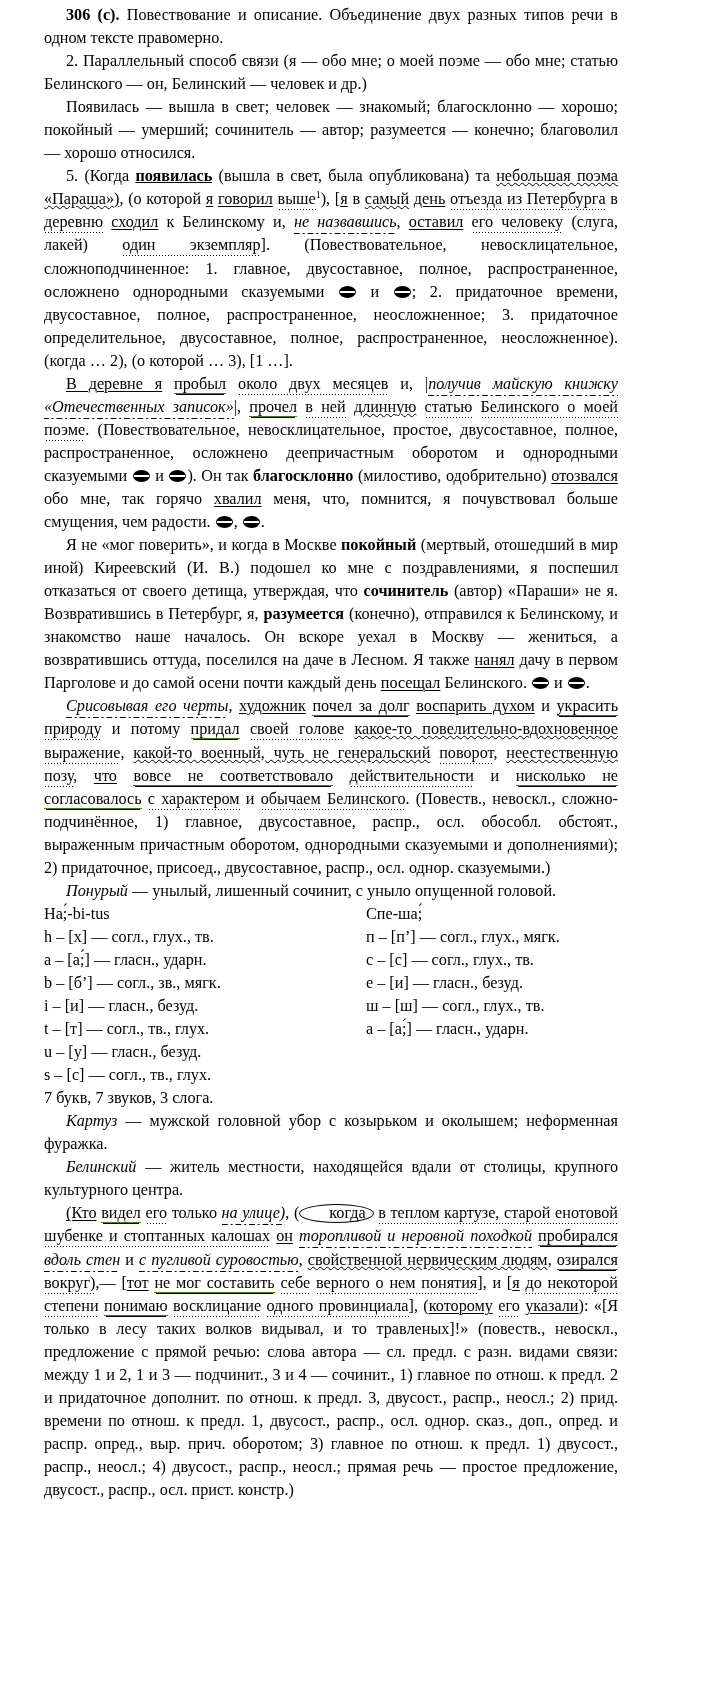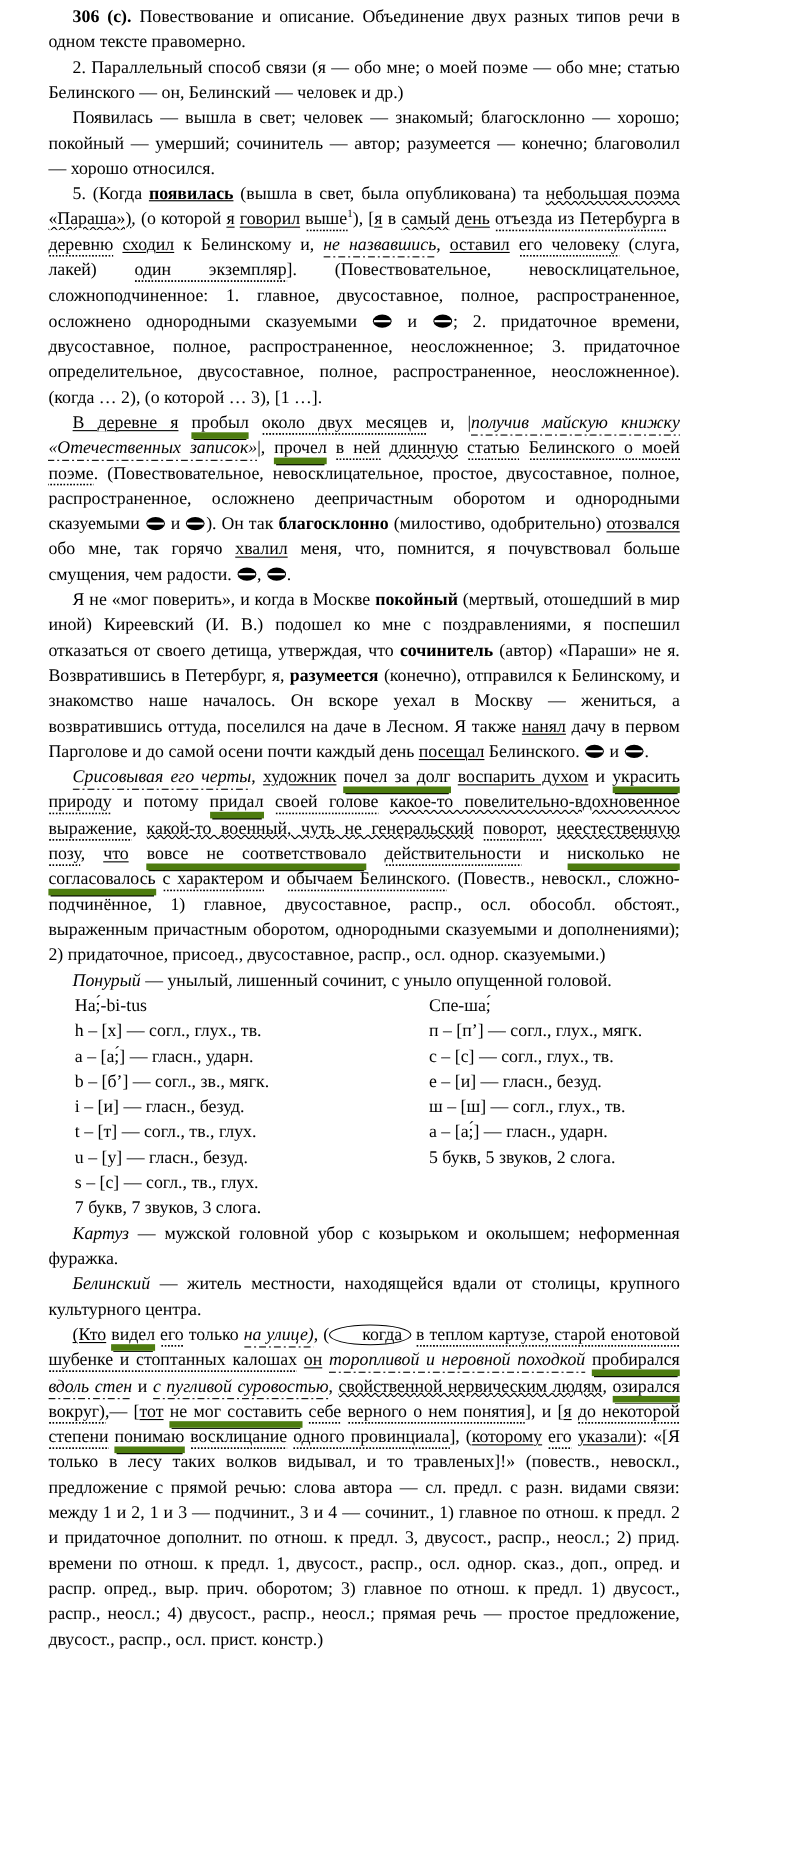--- a/index.html
+++ b/index.html
@@ -31,21 +31,21 @@
   b, .bold { font-weight: bold; }
   i, .ital { }
 
   
   .u-solid {
     text-decoration: underline;
     text-decoration-thickness: 1px;
     text-underline-offset: 2px;
   }
   .u-double {
-    border-bottom: 6px solid #4d7c0f;
+    border-bottom: 1px solid #4d7c0f;
     box-shadow: 0 3px 0 -2px #000;
     padding-bottom: 0px;
   }
   .u-dot {
     background-image: radial-gradient(circle, #000 0.7px, transparent 0.8px);
     background-size: 3px 3px;
     background-repeat: repeat-x;
     background-position: left bottom 0px;
     padding-bottom: 3px;
   }
@@ -97,21 +97,21 @@
   .sup { font-size: 10px; vertical-align: super; line-height: 0; }
 
   
   .phon {
     display: grid;
     grid-template-columns: 322px 1fr;
     column-gap: 0px;
     font-size: 16.2px;
     line-height: 23.05px;
   }
-  .phon .cell { white-space: nowrap; margin-left: 24px; }
+  .phon .cell { white-space: nowrap; }
   .phon .col { display: block; }
 </style>
 </head>
 <body>
 
 <div class="page">
 
   <p class="ind"><b>306 (с).</b><span> Повествование и описание. Объединение двух разных типов речи в одном тексте правомерно.</span></p>
 
   <p class="ind">2. Параллельный способ связи (я — обо мне; о моей поэме — обо мне; статью Белинского — он, Белинский — человек и др.)</p>
@@ -140,21 +140,20 @@
       <div class="cell">s – [с] — согл., тв., глух.</div>
       <div class="cell">7 букв, 7 звуков, 3 слога.</div>
     </div>
     <div class="col">
       <div class="cell">Спе-ша;́</div>
       <div class="cell">п – [п’] — согл., глух., мягк.</div>
       <div class="cell">с – [с] — согл., глух., тв.</div>
       <div class="cell">е – [и] — гласн., безуд.</div>
       <div class="cell">ш – [ш] — согл., глух., тв.</div>
       <div class="cell">а – [а;́] — гласн., ударн.</div>
-      <div class="cell">5 букв, 5 звуков, 2 слога.</div>
     </div>
   </div>
 
   <p class="ind"><i>Картуз</i><span> — мужской головной убор с козырьком и околышем; неформенная фуражка.</span></p>
 
   <p class="ind"><i>Белинский</i><span> — житель местности, находящейся вдали от столицы, крупного культурного центра.</span></p>
 
   <p class="ind"><span class="u-solid">(Кто</span><span> </span><span class="u-double">видел</span><span> </span><span class="u-dot">его</span><span> только </span><span class="u-dashdot">на улице)</span><span>, (</span><span class="circled">когда</span><span> </span><span class="u-dot">в теплом картузе, старой енотовой шубенке и стоптанных калошах</span><span> </span><span class="u-solid">он</span><span> </span><span class="u-dashdot">торопливой и неровной походкой</span><span> </span><span class="u-double">пробирался</span><span> </span><span class="u-dashdot">вдоль стен</span><span> и </span><span class="u-dashdot">с пугливой суровостью</span><span>, </span><span class="u-wave">свойственной нервическим людям</span><span>, </span><span class="u-double">озирался</span><span> </span><span class="u-dot">вокруг)</span><span>,— [</span><span class="u-solid">тот</span><span> </span><span class="u-double">не мог составить</span><span> </span><span class="u-dot">себе</span><span> </span><span class="u-dot">верного о нем понятия</span><span>], и [</span><span class="u-solid">я</span><span> </span><span class="u-dot">до некоторой степени</span><span> </span><span class="u-double">понимаю</span><span> </span><span class="u-dot">восклицание</span><span> </span><span class="u-dot">одного провинциала</span><span>], (</span><span class="u-solid">которому</span><span> </span><span class="u-dot">его</span><span> </span><span class="u-solid">указали</span><span>): «[Я только в лесу таких волков видывал, и то травленых]!» (повеств., невоскл., предложение с прямой речью: слова автора — сл. предл. с разн. видами связи: между 1 и 2, 1 и 3 — подчинит., 3 и 4 — сочинит., 1) главное по отнош. к предл. 2 и придаточное дополнит. по отнош. к предл. 3, двусост., распр., неосл.; 2) прид. времени по отнош. к предл. 1, двусост., распр., осл. однор. сказ., доп., опред. и распр. опред., выр. прич. оборотом; 3) главное по отнош. к предл. 1) двусост., распр., неосл.; 4) двусост., распр., неосл.; прямая речь — простое предложение, двусост., распр., осл. прист. констр.)</span></p>
 
 </div>

